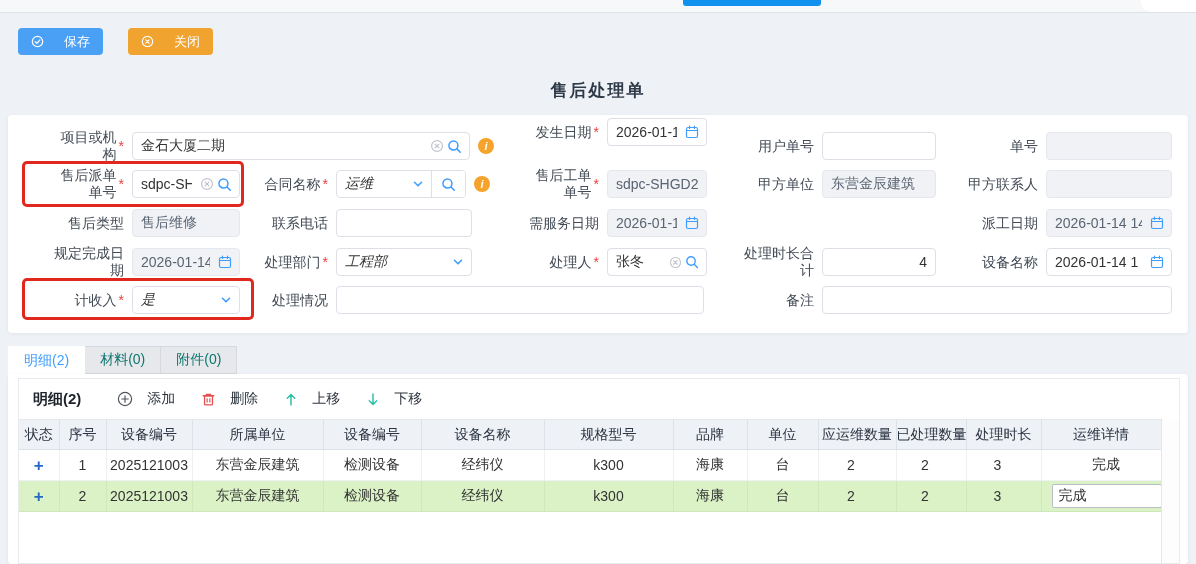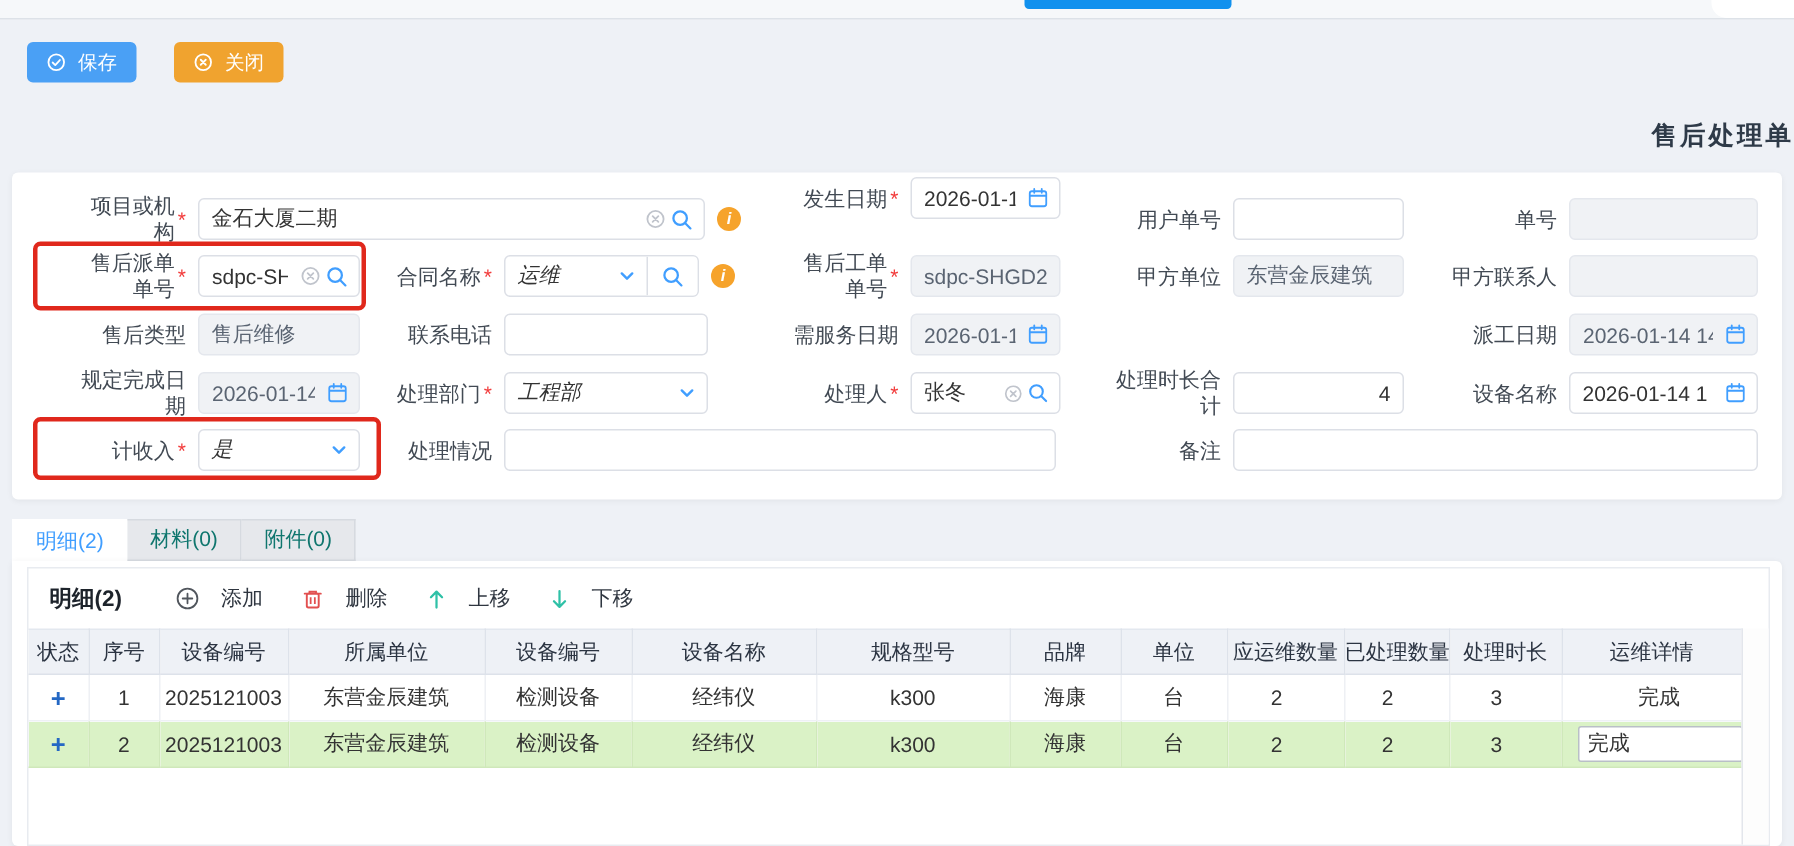--- a/index.html
+++ b/index.html
@@ -7,25 +7,25 @@
   body { font-family:"Liberation Sans","DejaVu Sans",sans-serif; background:#eef1f6; color:#333; font-size:14px; }
 
   
   .topstrip { position:relative; height:13px; background:#f6f8fa; border-bottom:1px solid #dde2e8; }
   .top-indicator { position:absolute; left:683px; top:0; width:138px; height:6px; background:#1191ee; border-radius:0 0 3px 3px; }
   .tab-corner { position:absolute; right:0; top:0; width:55px; height:12px; background:#ffffff; border-radius:0 0 0 10px; }
 
   
   .btnrow { display:flex; gap:25px; padding:15px 0 0 18px; }
   .btn { height:27px; padding:0 13px; border:none; border-radius:4px; color:#fff; font-size:13px;
-         display:inline-flex; align-items:center; gap:8px; cursor:pointer; font-family:inherit; }
+         display:inline-flex; align-items:center; gap:20px; cursor:pointer; font-family:inherit; }
   .btn-save { background:#4aa0f5; }
   .btn-close { background:#f0a32f; }
 
-  .page-title { text-align:right; font-size:17px; font-weight:bold; color:#2e3a48; margin-top:24px; letter-spacing:2px; }
+  .page-title { text-align:center; font-size:17px; font-weight:bold; color:#2e3a48; margin-top:24px; letter-spacing:2px; }
 
   
   .form-card { position:absolute; left:8px; top:115px; width:1180px; height:218px; background:#fff;
                border-radius:4px; box-shadow:0 1px 4px rgba(0,0,0,.06); }
   .field { position:absolute; display:flex; align-items:flex-start; }
   .flabel { height:28px; display:flex; align-items:center; justify-content:flex-end; margin-right:8px; }
   .flabel span.ltext { display:inline-block; text-align:right; font-size:14px; color:#424a54; line-height:17px; }
   .req { color:#f23c3c; margin-left:2px; font-size:14px; }
   .ctrl { position:relative; height:28px; border:1px solid #dcdfe6; border-radius:4px; background:#fff;
           display:flex; align-items:center; overflow:hidden; }

